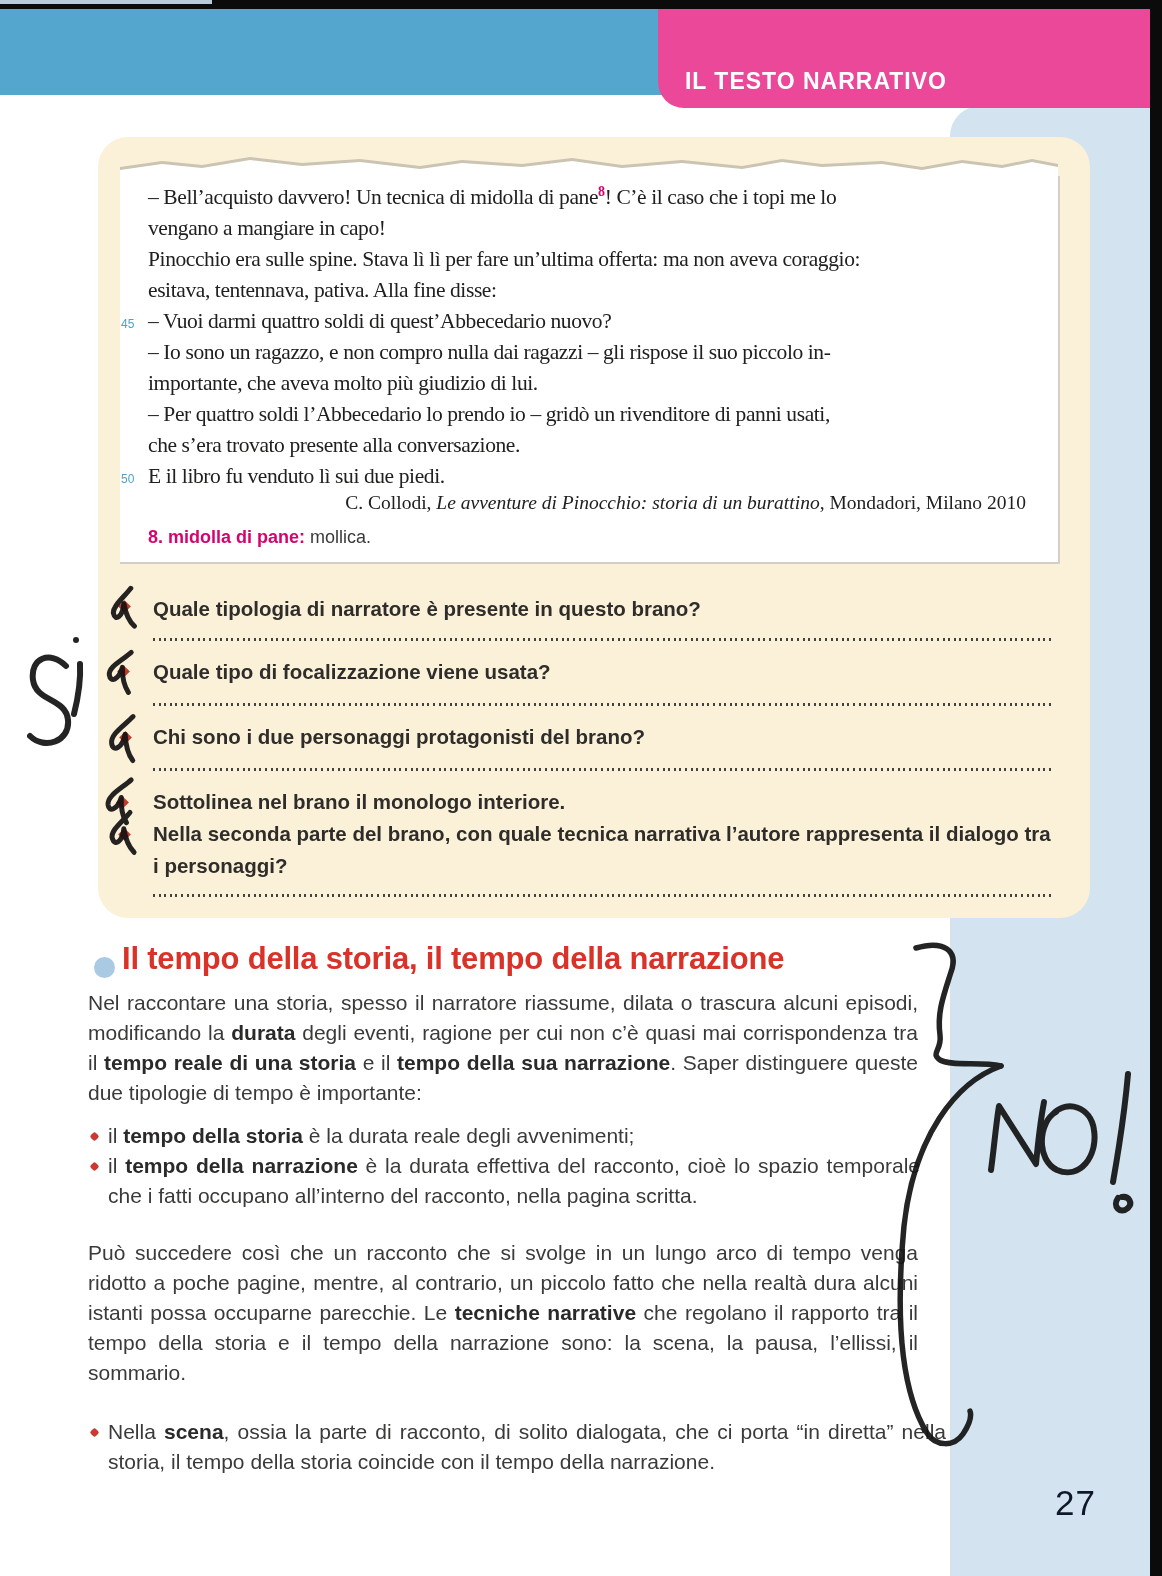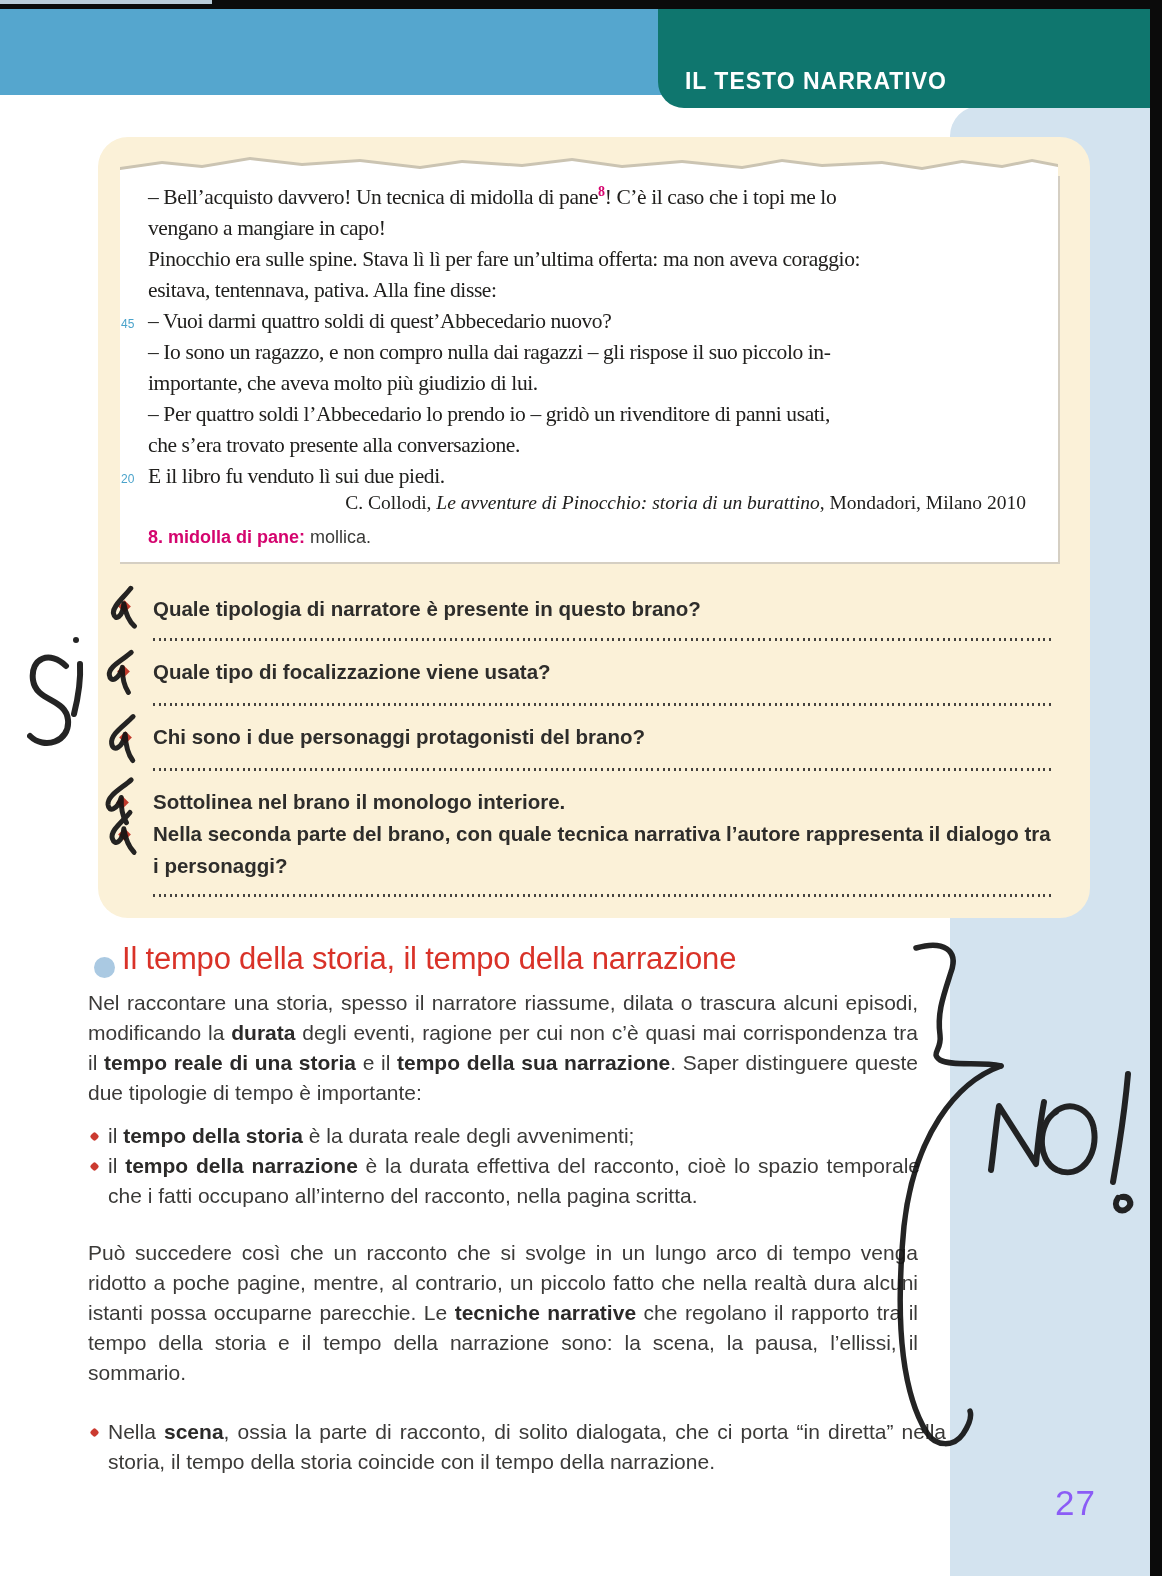--- a/index.html
+++ b/index.html
@@ -10,21 +10,21 @@
   .abs{position:absolute;}
 
   
   .edge-top{left:0;top:0;width:1162px;height:9px;background:#0b0b0b;z-index:6;}
   .edge-sliver{left:0;top:0;width:212px;height:4px;background:#b9cbd8;z-index:7;}
   .edge-right{left:1150px;top:0;width:12px;height:1576px;background:#0b0b0b;z-index:60;}
 
   
   .band{left:0;top:9px;width:1162px;height:86px;background:#55a6ce;z-index:2;}
   .band-tab{
-    left:658px;top:9px;width:492px;height:99px;background:#0f766e;
+    left:658px;top:9px;width:492px;height:99px;background:#ec4899;
     border-bottom-left-radius:26px;z-index:3;
     display:flex;align-items:flex-end;justify-content:flex-end;
     padding:0 203px 13px 0;box-sizing:border-box;
   }
   .band-title{
     color:#ffffff;font-weight:bold;font-size:23px;letter-spacing:1px;
     white-space:nowrap;
   }
   .side-column{
     left:950px;top:106px;width:200px;height:1470px;
@@ -78,36 +78,36 @@
     background:repeating-linear-gradient(90deg,#45433f 0 2px,transparent 2px 5.6px);
   }
   .q-diamond{
     width:9px;height:9px;background:#c0392b;transform:rotate(45deg);z-index:14;
   }
 
   
   .sec-bullet{left:94px;top:957px;width:21px;height:21px;border-radius:50%;
     background:#aac9e2;z-index:13;}
   .sec-title{
-    left:122px;top:941px;z-index:13;font-weight:normal;font-size:31px;
+    left:122px;top:941px;z-index:13;font-weight:bold;font-size:31px;
     color:#d93228;letter-spacing:-0.2px;white-space:nowrap;
   }
   .body-par{
     z-index:13;font-size:21px;line-height:30px;color:#3b3a38;text-align:justify;
   }
   .bullet-row{padding-left:20px;box-sizing:border-box;}
   .b-dot{
     position:absolute;left:3px;top:12px;width:7px;height:7px;
     background:#cb3a30;border-radius:2px;transform:rotate(45deg);
   }
   .b{font-weight:bold;color:#2b2a29;}
 
   .page-number{
     left:1016px;top:1483px;width:80px;text-align:right;z-index:13;
-    font-size:35px;color:#8b5cf6;letter-spacing:1px;
+    font-size:35px;color:#0f172a;letter-spacing:1px;
   }
 
   
   .hand-svg{left:0;top:0;width:1162px;height:1576px;z-index:50;pointer-events:none;}
 </style>
 </head>
 <body>
 
 <div class="abs edge-top"></div>
 <div class="abs edge-sliver"></div>
@@ -130,21 +130,21 @@
 <div class="abs excerpt-text">
   <div class="x-line"><span class="x-num"></span><span><span>– Bell’acquisto davvero! Un tecnica di midolla di pane</span><span class="supm">8</span><span>! C’è il caso che i topi me lo</span></span></div>
   <div class="x-line"><span class="x-num"></span><span><span>vengano a mangiare in capo!</span></span></div>
   <div class="x-line"><span class="x-num"></span><span><span>Pinocchio era sulle spine. Stava lì lì per fare un’ultima offerta: ma non aveva coraggio:</span></span></div>
   <div class="x-line"><span class="x-num"></span><span><span>esitava, tentennava, pativa. Alla fine disse:</span></span></div>
   <div class="x-line"><span class="x-num">45</span><span><span>– Vuoi darmi quattro soldi di quest’Abbecedario nuovo?</span></span></div>
   <div class="x-line"><span class="x-num"></span><span><span>– Io sono un ragazzo, e non compro nulla dai ragazzi – gli rispose il suo piccolo in-</span></span></div>
   <div class="x-line"><span class="x-num"></span><span><span>importante, che aveva molto più giudizio di lui.</span></span></div>
   <div class="x-line"><span class="x-num"></span><span><span>– Per quattro soldi l’Abbecedario lo prendo io – gridò un rivenditore di panni usati,</span></span></div>
   <div class="x-line"><span class="x-num"></span><span><span>che s’era trovato presente alla conversazione.</span></span></div>
-  <div class="x-line"><span class="x-num">20</span><span><span>E il libro fu venduto lì sui due piedi.</span></span></div>
+  <div class="x-line"><span class="x-num">50</span><span><span>E il libro fu venduto lì sui due piedi.</span></span></div>
 </div>
 <div class="abs attribution"><span>C. Collodi, </span><span class="ital">Le avventure di Pinocchio: storia di un burattino</span><span>, Mondadori, Milano 2010</span></div>
 <div class="abs footnote"><span class="fnterm">8. midolla di pane: </span><span>mollica.</span></div>
 
 <div class="abs q-diamond" style="left:120px;top:602px;"></div>
 <div class="abs q-diamond" style="left:119px;top:667px;"></div>
 <div class="abs q-diamond" style="left:121px;top:733px;"></div>
 <div class="abs q-diamond" style="left:118px;top:798px;"></div>
 <div class="abs q-diamond" style="left:120px;top:830px;"></div>
 

